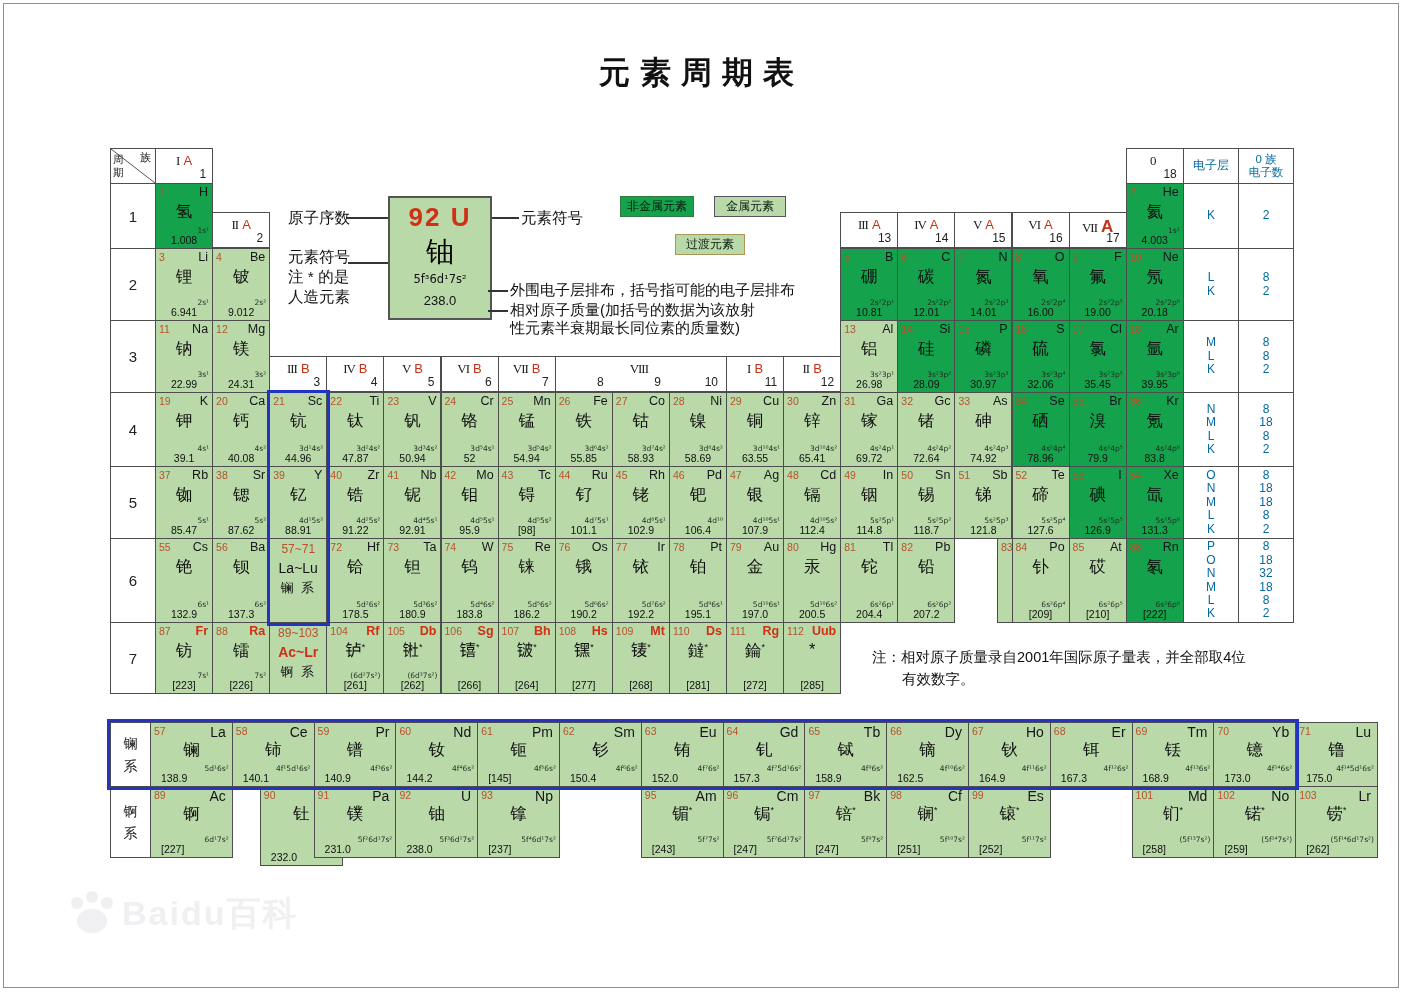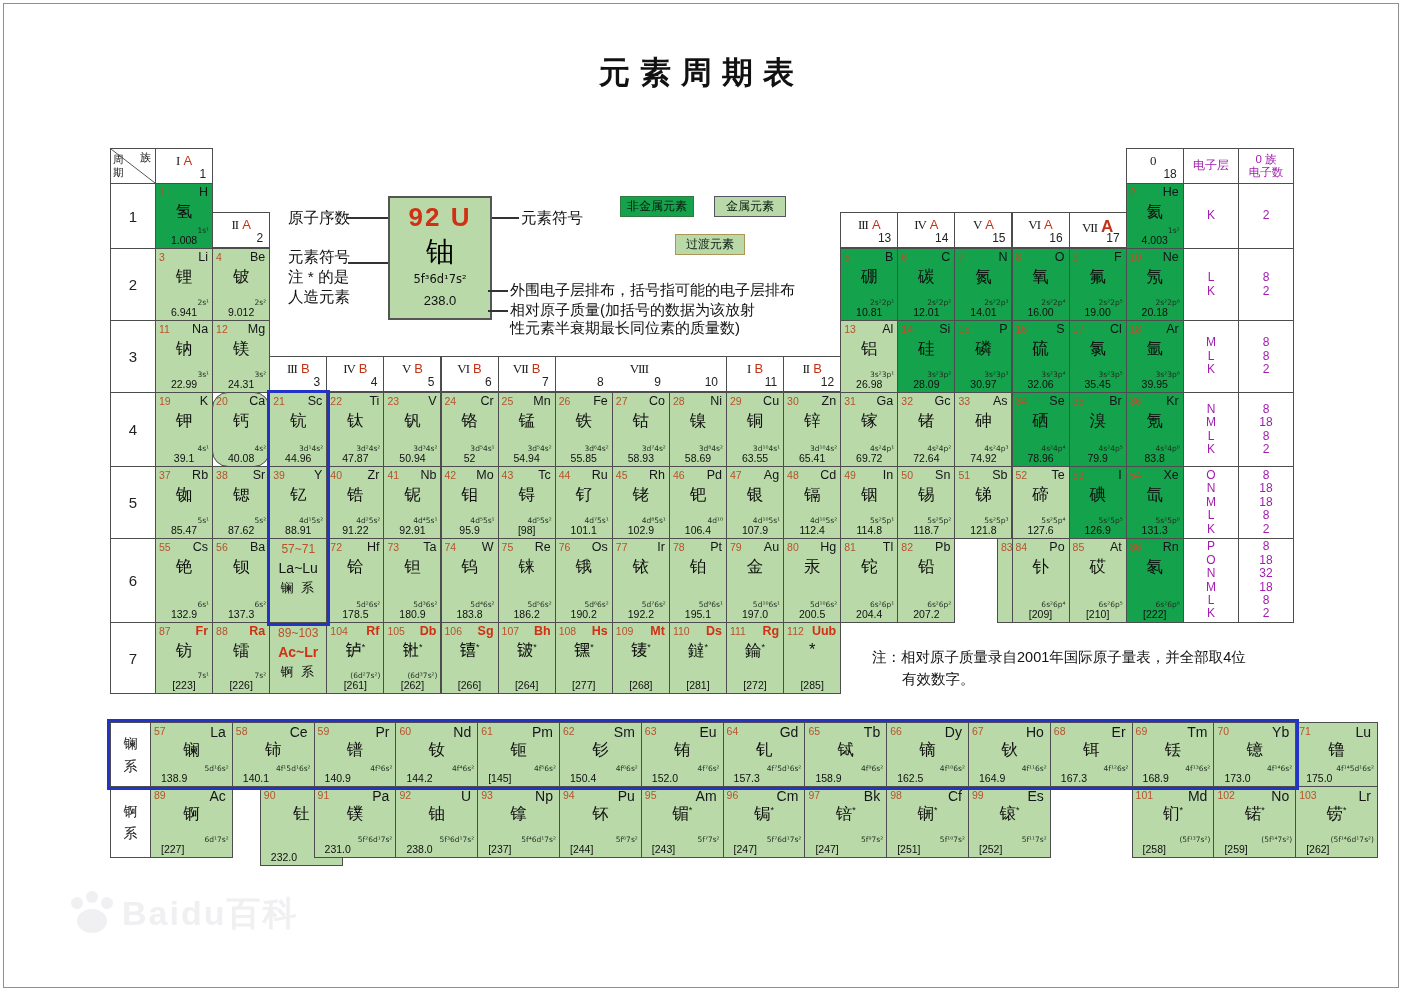--- a/index.html
+++ b/index.html
@@ -27,21 +27,21 @@
 .cell .name sup{font-size:9px}
 .cell .ec{position:absolute;right:3px;bottom:13px;font-size:7.5px;color:#1f2d1f;font-family:"DejaVu Sans",sans-serif;white-space:nowrap}
 .cell .mass{position:absolute;bottom:2px;left:0;right:0;text-align:center;font-size:10.5px;color:#101010}
 .cell.wide .name{top:16px}
 .cell.wide .mass{left:10px;right:auto;text-align:left}
 .cell.wide .sym{font-size:14px;right:6px}
 .srange{position:absolute;top:3px;left:0;right:0;text-align:center;font-size:12px;color:var(--numred,#b8512c)}
 .ssym{position:absolute;top:21px;left:0;right:0;text-align:center;font-size:14px;color:#151515}
 .slabel{position:absolute;top:40px;left:0;right:0;text-align:center;font-size:13px;color:#151515;letter-spacing:2px}
 .shellcell,.shellhdr{position:absolute;border:1px solid #4d4d4d;background:#fff;display:flex;align-items:center;justify-content:center;
-  text-align:center;font-size:12px;line-height:1.12;white-space:pre-line;color:#a21caf}
+  text-align:center;font-size:12px;line-height:1.12;white-space:pre-line;color:#0369a1}
 .rowlabel{position:absolute;border:1px solid #4d4d4d;background:#fff;display:flex;align-items:center;justify-content:center;
   text-align:center;font-size:14px;line-height:1.6;white-space:pre-line;color:#222}
 .bluerect{position:absolute;border:3px solid var(--hl,#2333c6);pointer-events:none}
 
 .corner{position:absolute;left:110px;top:148px;width:46px;height:36px;border:1px solid #4d4d4d;background:#fff}
 .corner svg{position:absolute;left:0;top:0}
 .c-top{position:absolute;top:1px;right:4px;font-size:11px}
 .c-bottom{position:absolute;left:2px;top:4px;width:13px;font-size:10.5px;line-height:1.25;word-break:break-all}
 
 .lgbox{position:absolute;left:388px;top:196px;width:104px;height:124px;background:var(--mt,#b9d9a9);border:2px solid #555;text-align:center}
@@ -306,21 +306,21 @@
       <div class="ec">3s²3p⁶</div>
       <div class="mass">39.95</div>
     </div>
     <div class="cell light" style="left: 155px; top: 392px; width: 58.1px; height: 75px;">
       <div class="num">19</div>
       <div class="sym">K</div>
       <div class="name">钾</div>
       <div class="ec">4s¹</div>
       <div class="mass">39.1</div>
     </div>
-    <div class="cell light" style="left: 212.1px; top: 392px; width: 58.1px; height: 75px; border-radius: 16px;">
+    <div class="cell light" style="left: 212.1px; top: 392px; width: 58.1px; height: 75px;">
       <div class="num">20</div>
       <div class="sym">Ca</div>
       <div class="name">钙</div>
       <div class="ec">4s²</div>
       <div class="mass">40.08</div>
     </div>
     <div class="cell light" style="left: 269.2px; top: 392px; width: 58.1px; height: 75px;">
       <div class="num">21</div>
       <div class="sym">Sc</div>
       <div class="name">钪</div>
@@ -893,27 +893,20 @@
       <div class="name">铀</div>
       <div class="ec">5f³6d¹7s²</div>
       <div class="mass">238.0</div>
     </div>
     <div class="cell light wide" style="left: 477.2px; top: 786px; width: 82.8px; height: 72px;">
       <div class="num">93</div>
       <div class="sym">Np</div>
       <div class="name">镎</div>
       <div class="ec">5f⁴6d¹7s²</div>
       <div class="mass">[237]</div>
-    </div>
-    <div class="cell light wide" style="left: 559px; top: 786px; width: 82.8px; height: 72px;">
-      <div class="num">94</div>
-      <div class="sym">Pu</div>
-      <div class="name">钚</div>
-      <div class="ec">5f⁶7s²</div>
-      <div class="mass">[244]</div>
     </div>
     <div class="cell light wide" style="left: 640.8px; top: 786px; width: 82.8px; height: 72px;">
       <div class="num">95</div>
       <div class="sym">Am</div>
       <div class="name">镅<sup>*</sup></div>
       <div class="ec">5f⁷7s²</div>
       <div class="mass">[243]</div>
     </div>
     <div class="cell light wide" style="left: 722.6px; top: 786px; width: 82.8px; height: 72px;">
       <div class="num">96</div>

